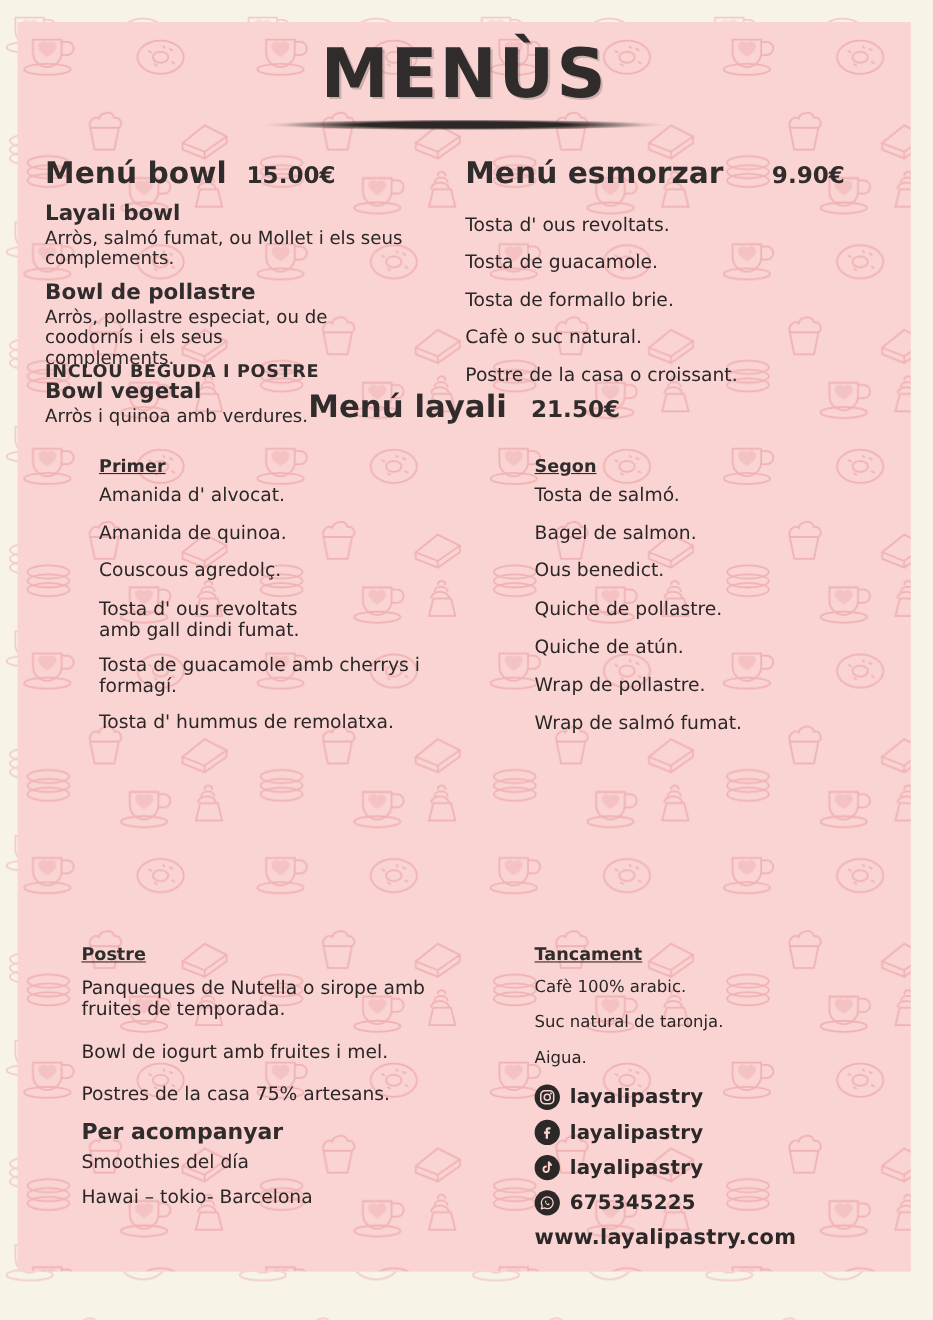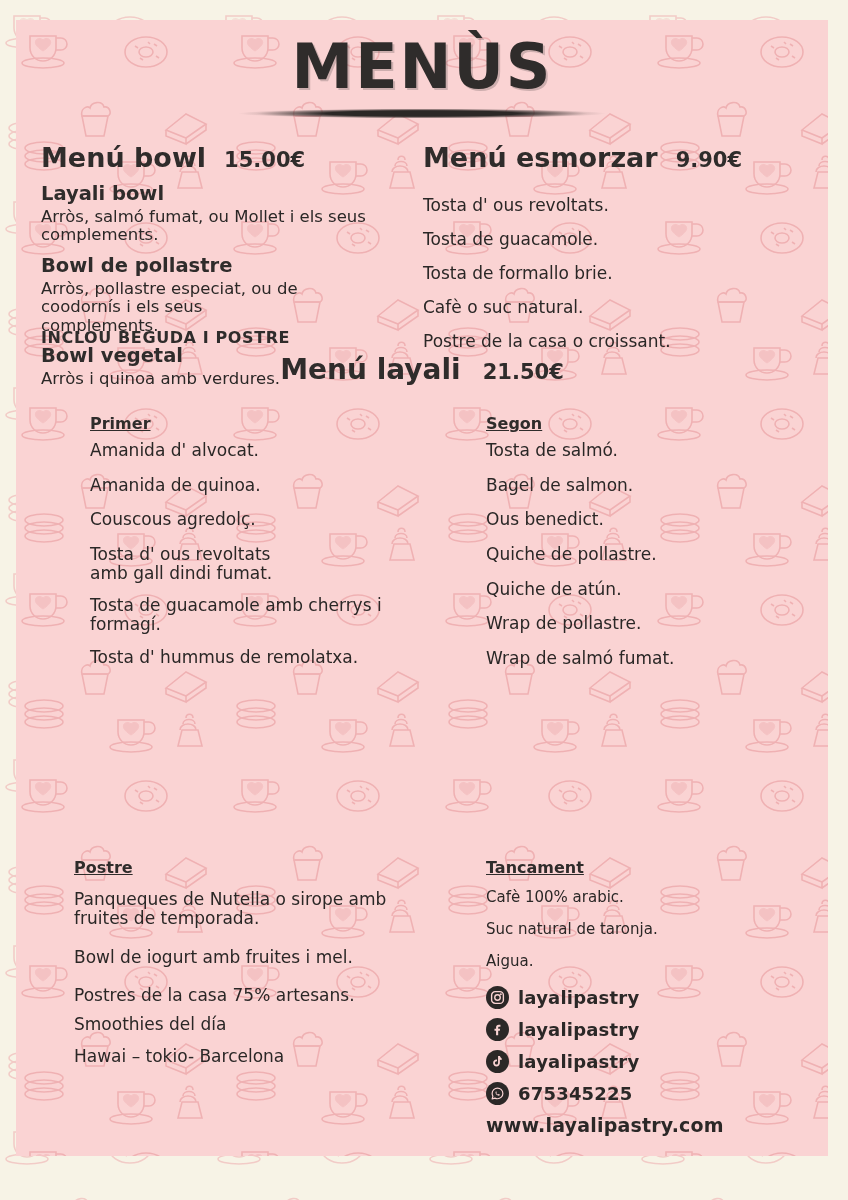--- a/index.html
+++ b/index.html
@@ -346,21 +346,21 @@
           </div>
           <div>
             <div class="dish-name">Bowl vegetal</div>
             <div class="dish-desc body-txt">Arròs i quinoa amb verdures.</div>
           </div>
         </div>
 
         <div class="col-right">
           <div class="menu-title-row">
             <span class="menu-title">Menú esmorzar</span>
-            <span class="menu-price" style="">9.90€</span>
+            <span class="menu-price" style="margin-left:26px">9.90€</span>
           </div>
           <div class="esmorzar-list">
             <div class="simple-line body-txt" style="margin-top:0">Tosta d' ous revoltats.</div>
             <div class="simple-line body-txt">Tosta de guacamole.</div>
             <div class="simple-line body-txt">Tosta de formallo brie.</div>
             <div class="simple-line body-txt">Cafè o suc natural.</div>
             <div class="simple-line body-txt">Postre de la casa o croissant.</div>
           </div>
         </div>
       </div>
@@ -397,20 +397,21 @@
       </div>
 
       <div class="lower">
 
         <div class="lower-col-a">
           <div class="course-head" style="margin-bottom:13px">Postre</div>
           <div class="postre-item body-txt" style="max-width:348px">Panqueques de Nutella o sirope amb fruites de temporada.</div>
           <div class="postre-item body-txt">Bowl de iogurt amb fruites i mel.</div>
           <div class="postre-item body-txt" style="margin-bottom:10px">Postres de la casa 75% artesans.</div>
 
+          <div class="acomp-head">Per acompanyar</div>
           <div class="acomp-item body-txt">Smoothies del día</div>
           <div class="acomp-item body-txt">Hawai – tokio- Barcelona</div>
         </div>
 
         <div class="lower-col-b">
           <div class="course-head" style="margin-bottom:13px">Tancament</div>
           <div class="tanc-item body-txt">Cafè 100% arabic.</div>
           <div class="tanc-item body-txt">Suc natural de taronja.</div>
           <div class="tanc-item body-txt">Aigua.</div>
 

